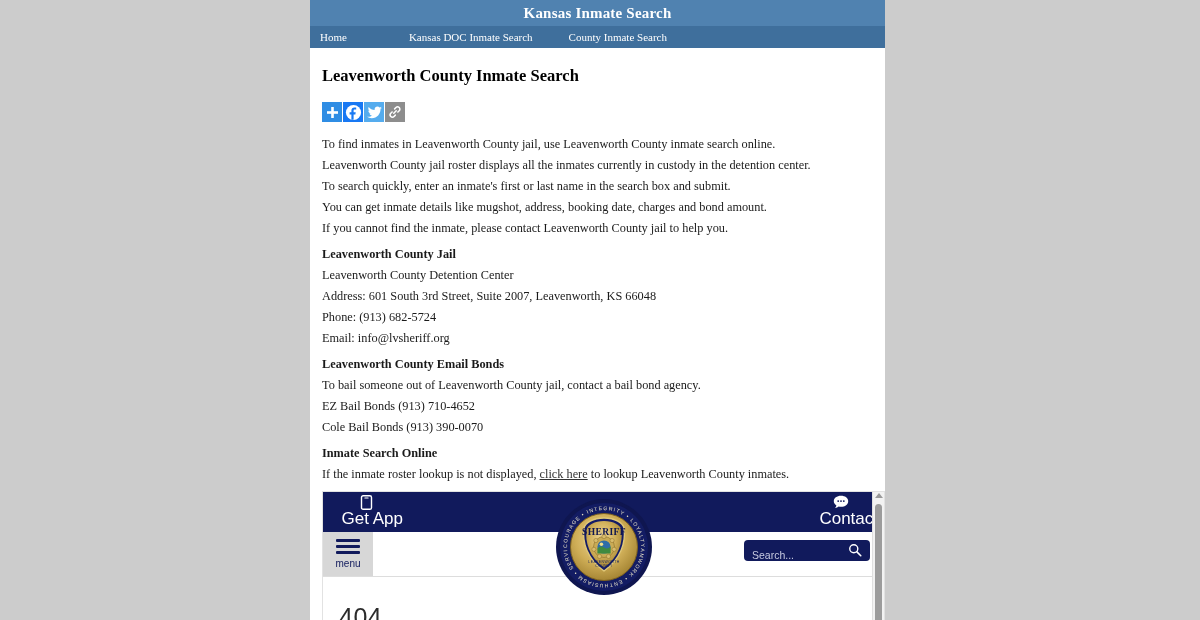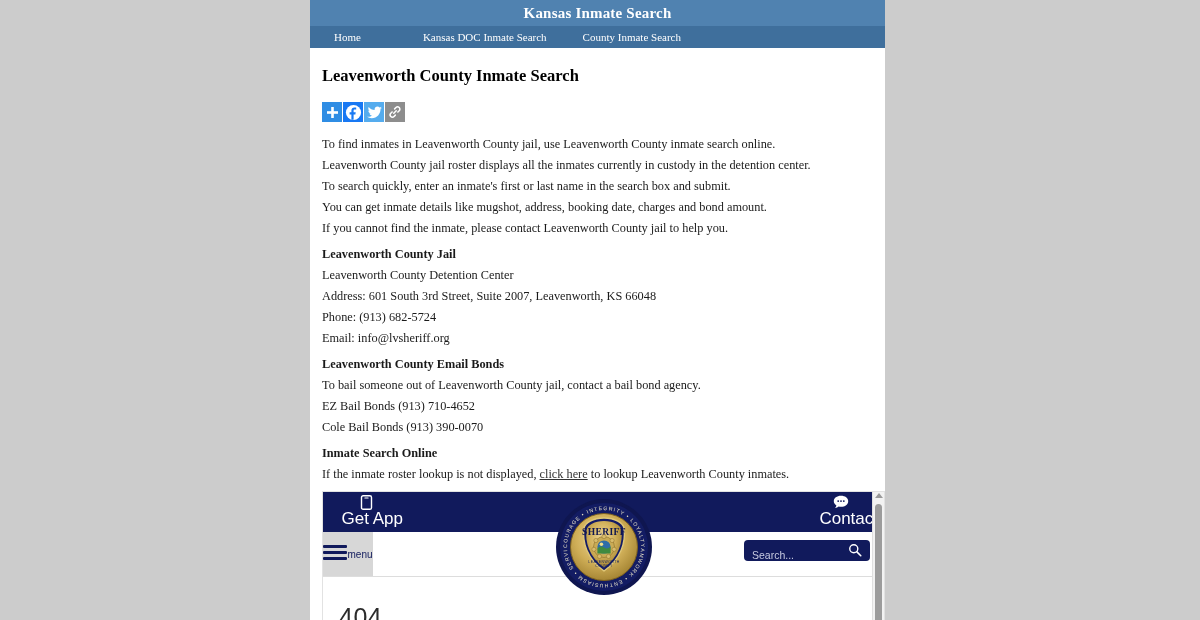--- a/index.html
+++ b/index.html
@@ -42,21 +42,20 @@
     font-weight: bold;
     font-size: 15px;
     letter-spacing: .2px;
   }
 
   .nav {
     height: 22px;
     background: #3f6f9c;
     display: flex;
     align-items: center;
-    padding-left: 14px;
   }
   .nav-item {
     color: #ffffff;
     font-family: "Liberation Serif", serif;
     font-size: 11px;
     text-decoration: none;
     white-space: nowrap;
   }
   .nav-item.n0 { margin-left: 10px; }
   .nav-item.n1 { margin-left: 62px; }
@@ -156,21 +155,21 @@
     position: relative;
     border-bottom: 1px solid #dddddd;
   }
   .menu-btn {
     position: absolute;
     left: 0; top: 0;
     width: 50px;
     height: 44px;
     background: #d7d7d7;
     display: flex;
-    flex-direction: row;
+    flex-direction: column;
     align-items: center;
     justify-content: center;
     cursor: pointer;
   }
   .menu-bars { width: 24px; }
   .menu-bars span {
     display: block;
     height: 3px;
     background: #111a5c;
     margin-bottom: 3px;

